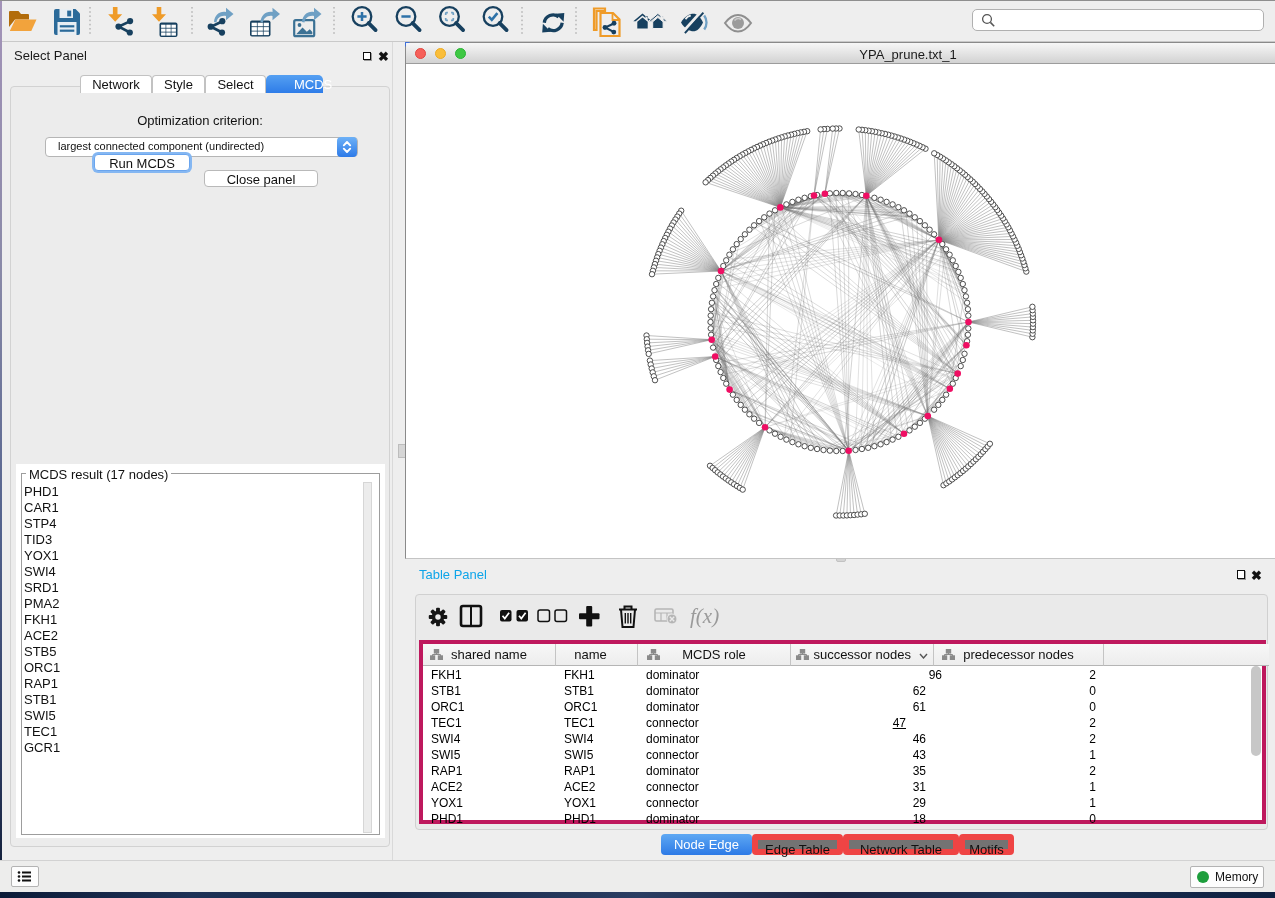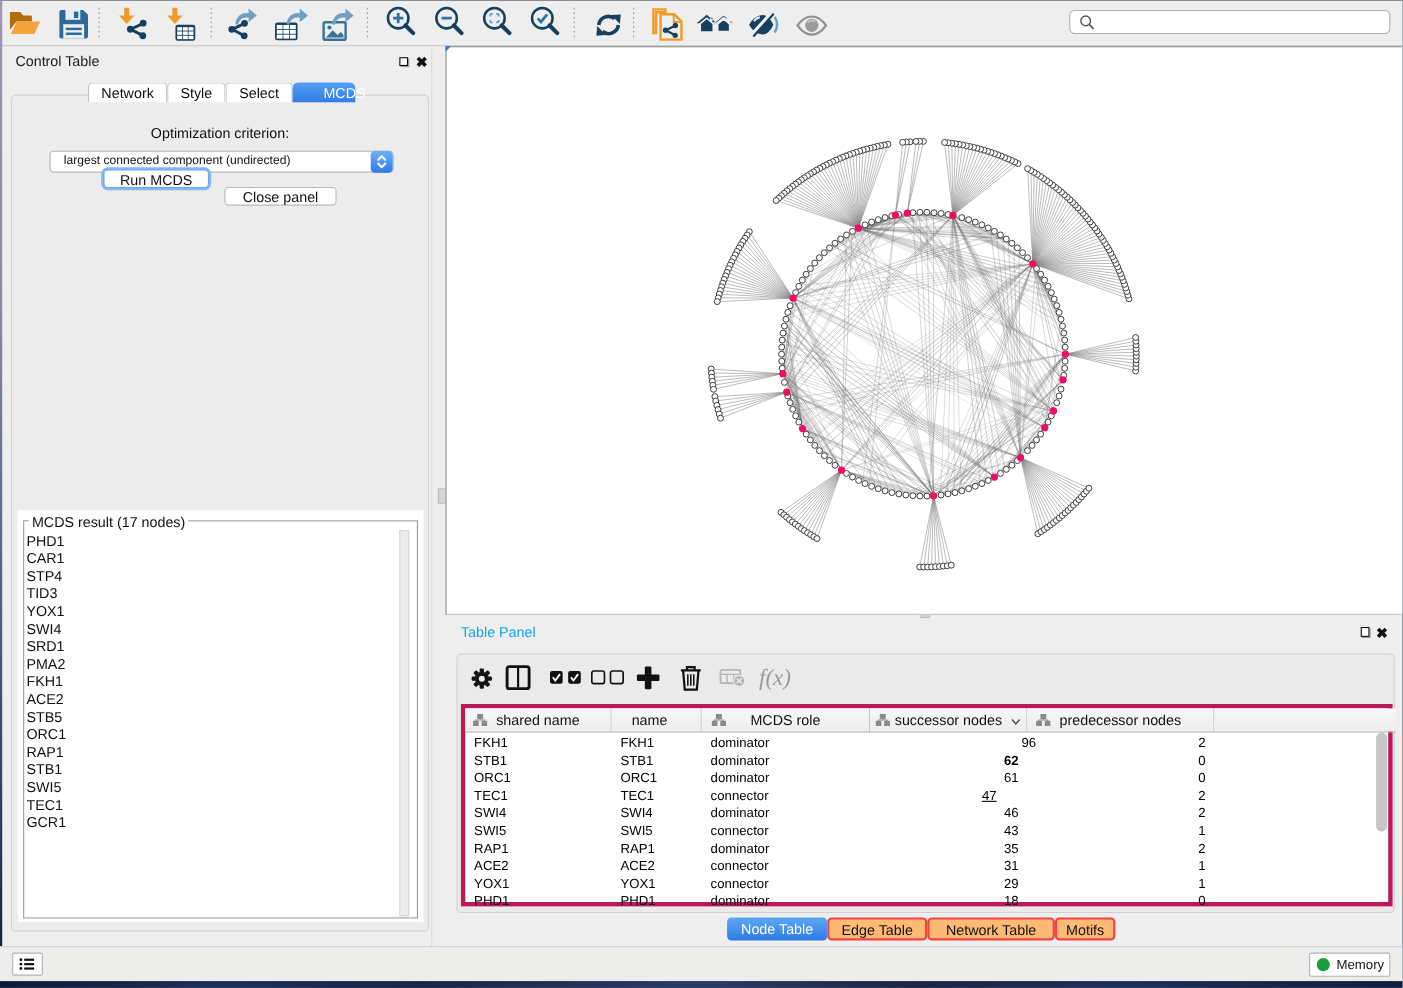--- a/index.html
+++ b/index.html
@@ -17,21 +17,21 @@
   font-size:13px;color:#111;text-align:center;line-height:18px;border-radius:4px 4px 0 0;}
 .tabsel{background:linear-gradient(#55a0f2,#2e7ce8);color:#fff;border:none;border-radius:5px 5px 0 0;line-height:19px;padding-left:28px;}
 #cp-panel{left:10px;top:86px;width:380px;height:761px;background:#ececec;border:1px solid #d2d2d2;border-radius:4px;box-sizing:border-box;}
 #optlabel{left:0px;top:113px;width:400px;text-align:center;font-size:13px;color:#111;}
 #optsel{left:45px;top:137px;width:313px;height:20px;background:#fff;border:1px solid #b5b5b5;border-radius:4px;box-sizing:border-box;}
 #optsel .txt{position:absolute;left:12px;top:2px;font-size:11px;color:#111;}
 #optsel .spin{position:absolute;right:0px;top:-1px;width:20px;height:20px;background:linear-gradient(#6db1f7,#2d7ae8);border-radius:4px;}
 .btn{position:absolute;height:17px;background:#fff;border:1px solid #b9b9b9;border-radius:4px;font-size:13px;color:#111;
   text-align:center;line-height:17px;box-sizing:border-box;}
 #runbtn{left:94px;top:154px;width:96px;box-shadow:0 0 0 2px #85b7f2;border-color:#6aa5ee;}
-#closebtn{left:204px;top:170px;width:102px;}
+#closebtn{left:204px;top:170px;width:114px;}
 #whiteblock{left:16px;top:464px;width:369px;height:374px;background:#fff;}
 #fieldset{left:21px;top:473px;width:359px;height:362px;border:1px solid #9d9d9d;box-sizing:border-box;}
 #legend{left:26px;top:467px;background:#fff;padding:0 3px;font-size:13px;color:#111;}
 #mcdslist{left:24px;top:484px;width:340px;font-size:13px;color:#111;line-height:16px;}
 #listscroll{left:363px;top:482px;width:9px;height:351px;background:#ececec;border:1px solid #d6d6d6;box-sizing:border-box;}
 
 #split-handle{left:398px;top:444px;width:8px;height:14px;background:#d6d6d6;border:1px solid #bdbdbd;box-sizing:border-box;}
 #cp-rightline{left:392px;top:42px;width:1px;height:818px;background:#d9d9d9;}
 
 #netwin{left:405px;top:42px;width:870px;height:517px;background:#fff;border:1px solid #8a8a8a;border-right:none;border-bottom:1px solid #c4c4c4;box-sizing:border-box;}
@@ -42,21 +42,21 @@
 #tp-title{left:419px;top:567px;font-size:13px;color:#0ea5e9;}
 #tp-panel{left:415px;top:594px;width:853px;height:236px;background:#eaeaea;border:1px solid #d0d0d0;border-radius:4px;box-sizing:border-box;}
 #ttable{left:419px;top:640px;width:847px;height:184px;background:#fff;border:4px solid #be185d;box-sizing:border-box;}
 .th{position:absolute;top:0;height:22px;background:linear-gradient(#f7f7f7,#ededed);border-right:1px solid #c4c4c4;border-bottom:1px solid #b5b5b5;
   box-sizing:border-box;font-size:13px;color:#111;text-align:center;line-height:22px;}
 .hicon{position:absolute;top:5px;width:13px;height:11px;}
 .trow{position:absolute;height:16px;font-size:12px;color:#000;line-height:16px;}
 .tc{position:absolute;top:0;}
 .num{text-align:right;}
 #tscroll{left:1251px;top:666px;width:10px;height:90px;background:#c7c7c7;border-radius:5px;}
-.btab{position:absolute;top:834px;height:21px;background:#fdba74;border:2px solid #ef4444;box-sizing:border-box;border-radius:4px;
+.btab{position:absolute;top:834px;height:21px;background:#737373;border:6px solid #ef4444;box-sizing:border-box;border-radius:4px;
   font-size:13px;color:#111;text-align:center;line-height:20px;}
 .btabsel{background:linear-gradient(#5ea8f3,#2d7ae6);color:#fff;border:none;line-height:21px;}
 
 #statusbar{left:0px;top:860px;width:1275px;height:32px;background:#ededec;border-top:1px solid #d2d2d2;box-sizing:border-box;}
 #listbtn{left:11px;top:866px;width:28px;height:21px;background:#fdfdfd;border:1px solid #b3b3b3;box-sizing:border-box;border-radius:2px;}
 #membtn{left:1190px;top:866px;width:74px;height:22px;background:#fdfdfd;border:1px solid #b3b3b3;box-sizing:border-box;border-radius:2px;
   font-size:12px;color:#111;}
 #wallpaper-bottom{left:0;top:892px;width:1275px;height:6px;
   background:linear-gradient(90deg,#0c1b38,#1d3156 15%,#16284a 30%,#2a3d62 50%,#1d2647 65%,#1d3156 80%,#0e2040);}
 </style>
@@ -191,21 +191,21 @@
         <path d="M9.5 5.5 A 5 5 0 0 1 16 4.5" stroke="#c9c9c9" stroke-width="1.6" fill="none"></path>
       </g>
       <rect x="970.5" y="8.5" width="291" height="21" rx="4.5" fill="#fff" stroke="#b0b0b0"></rect>
       <g transform="translate(980,13)">
         <circle cx="5" cy="5" r="4.4" fill="none" stroke="#555" stroke-width="1.3"></circle>
         <path d="M8.4 8.4 L12.2 12.2" stroke="#555" stroke-width="1.5"></path>
       </g>
     </svg></div>
 <div id="leftstripe" class="abs"></div>
 
-<div id="cp-title" class="abs">Control Table</div>
+<div id="cp-title" class="abs">Select Panel</div>
 <div class="abs winbtn-sq" style="left:362.5px;top:51.5px;"></div>
 <div class="abs winbtn-x" style="left:378px;top:51px;">✖</div>
 <div class="tab" style="left:80px;width:72px;">Network</div>
 <div class="tab" style="left:152px;width:53px;">Style</div>
 <div class="tab" style="left:205px;width:61px;">Select</div>
 <div class="tab tabsel" style="left:266px;width:57px;">MCDS</div>
 <div id="cp-panel" class="abs"></div>
 <div id="optlabel" class="abs">Optimization criterion:</div>
 <div id="optsel" class="abs">
     <span class="txt">largest connected component (undirected)</span>
@@ -220,20 +220,27 @@
 <div id="fieldset" class="abs"></div>
 <div id="legend" class="abs">MCDS result (17 nodes)</div>
 <div id="mcdslist" class="abs">PHD1<br>CAR1<br>STP4<br>TID3<br>YOX1<br>SWI4<br>SRD1<br>PMA2<br>FKH1<br>ACE2<br>STB5<br>ORC1<br>RAP1<br>STB1<br>SWI5<br>TEC1<br>GCR1</div>
 <div id="listscroll" class="abs"></div>
 <div id="cp-rightline" class="abs"></div>
 <div id="split-handle" class="abs"></div>
 <div class="abs" style="left:836px;top:555px;width:8px;height:5px;background:#d4d4d4;border:1px solid #c2c2c2;border-radius:2px;"></div>
 
 <div id="netwin" class="abs">
     <div class="abs" style="left:-1px;top:-1px;width:0;height:0;border-top:5px solid #3f6fd8;border-right:5px solid transparent;"></div>
+  <div id="nettitle" class="abs">
+    <div class="tl" style="top:5px;left:8.5px;background:#f6605a;border:1px solid #e2463f;"></div>
+    <div class="tl" style="top:5px;left:28.5px;background:#fabe3a;border:1px solid #ecaa23;"></div>
+    <div class="tl" style="top:5px;left:48.5px;background:#3ec843;border:1px solid #2ab335;"></div>
+      <div class="t">YPA_prune.txt_1</div>
+
+  </div>
   <div class="abs" style="left:0;top:21px;"><svg width="868" height="494" viewBox="0 0 868 494">
         <g stroke="#6f6f6f">
           <line x1="532.9" y1="175.8" x2="560.9" y2="237.8" stroke-width="0.67" stroke-opacity="0.27"></line>
           <line x1="532.9" y1="175.8" x2="559.7" y2="231.5" stroke-width="0.67" stroke-opacity="0.27"></line>
           <line x1="532.9" y1="175.8" x2="376.2" y2="373.6" stroke-width="0.82" stroke-opacity="0.24"></line>
           <line x1="532.9" y1="175.8" x2="382.0" y2="376.3" stroke-width="0.82" stroke-opacity="0.24"></line>
           <line x1="532.9" y1="175.8" x2="559.9" y2="232.4" stroke-width="0.62" stroke-opacity="0.27"></line>
           <line x1="532.9" y1="175.8" x2="558.5" y2="226.1" stroke-width="0.62" stroke-opacity="0.27"></line>
           <line x1="532.9" y1="175.8" x2="556.8" y2="219.9" stroke-width="0.62" stroke-opacity="0.27"></line>
           <line x1="532.9" y1="175.8" x2="554.7" y2="213.9" stroke-width="0.62" stroke-opacity="0.27"></line>
@@ -1190,21 +1197,21 @@
       <span class="tc" style="left:8px;">FKH1</span>
       <span class="tc" style="left:141px;">FKH1</span>
       <span class="tc" style="left:223px;">dominator</span>
       <span class="tc num" style="left:416px;width:103px;">96</span>
       <span class="tc num" style="left:570px;width:103px;">2</span>
     </div>
     <div class="trow" style="left:0;top:39px;width:846px;">
       <span class="tc" style="left:8px;">STB1</span>
       <span class="tc" style="left:141px;">STB1</span>
       <span class="tc" style="left:223px;">dominator</span>
-      <span class="tc num" style="left:400px;width:103px;font-weight:bold;">62</span>
+      <span class="tc num" style="left:400px;width:103px;">62</span>
       <span class="tc num" style="left:570px;width:103px;">0</span>
     </div>
     <div class="trow" style="left:0;top:55px;width:846px;">
       <span class="tc" style="left:8px;">ORC1</span>
       <span class="tc" style="left:141px;">ORC1</span>
       <span class="tc" style="left:223px;">dominator</span>
       <span class="tc num" style="left:400px;width:103px;">61</span>
       <span class="tc num" style="left:570px;width:103px;">0</span>
     </div>
     <div class="trow" style="left:0;top:71px;width:846px;">
@@ -1251,21 +1258,21 @@
     </div>
     <div class="trow" style="left:0;top:167px;width:846px;">
       <span class="tc" style="left:8px;">PHD1</span>
       <span class="tc" style="left:141px;">PHD1</span>
       <span class="tc" style="left:223px;">dominator</span>
       <span class="tc num" style="left:400px;width:103px;">18</span>
       <span class="tc num" style="left:570px;width:103px;">0</span>
     </div>
   </div>
 <div id="tscroll" class="abs"></div>
-<div class="btab btabsel" style="left:661px;width:91px;">Node Table</div>
+<div class="btab btabsel" style="left:661px;width:91px;">Node Edge</div>
 <div class="btab" style="left:752px;width:91px;">Edge Table</div>
 <div class="btab" style="left:843px;width:116px;">Network Table</div>
 <div class="btab" style="left:959px;width:55px;">Motifs</div>
 
 <div id="statusbar" class="abs"></div>
 <div id="listbtn" class="abs"><svg width="26" height="19" viewBox="0 0 26 19">
       <g fill="#111">
         <circle cx="7" cy="5.5" r="1.3"></circle>
         <circle cx="7" cy="9.5" r="1.3"></circle>
         <circle cx="7" cy="13.5" r="1.3"></circle>

